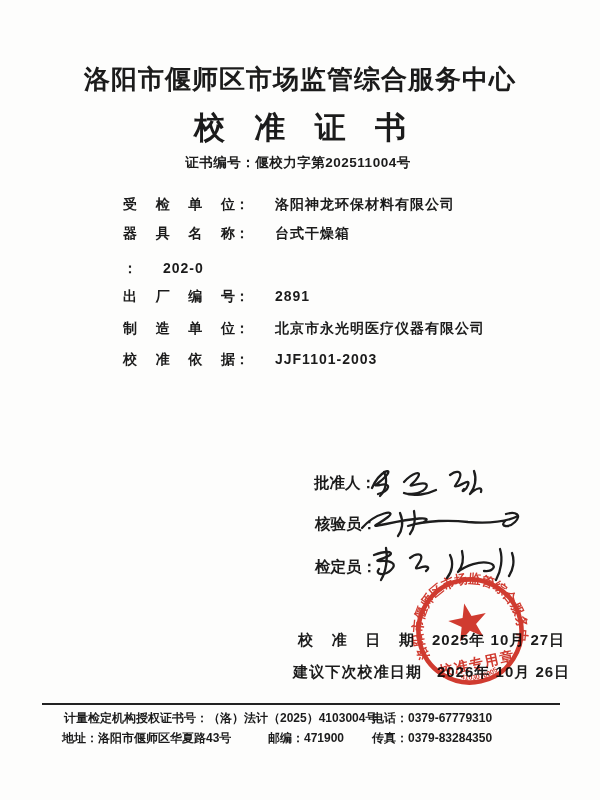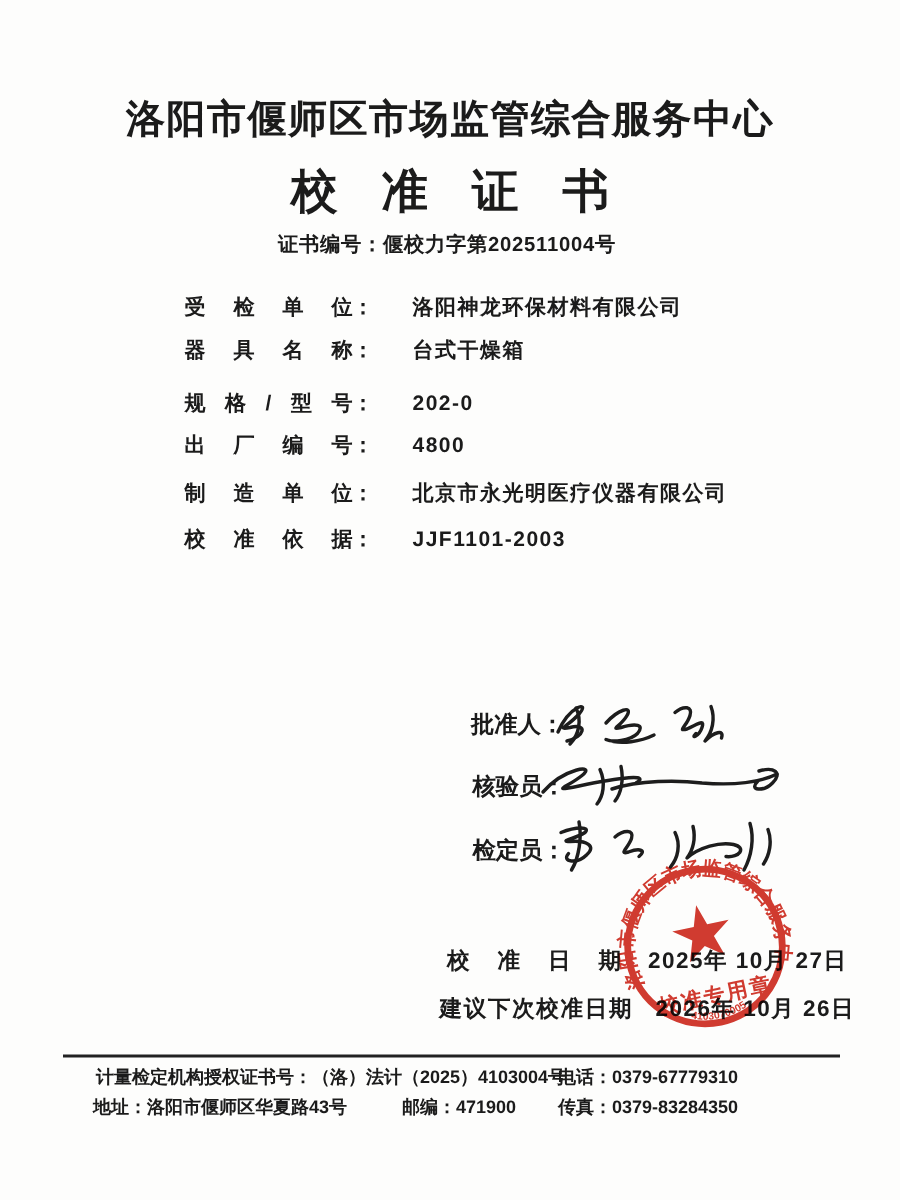--- a/index.html
+++ b/index.html
@@ -69,28 +69,27 @@
       <span class="jlabel">受检单位</span>
         <span class="colon">：</span>
       <span class="fval">洛阳神龙环保材料有限公司</span>
     </div>
     <div class="frow" style="top:29px">
       <span class="jlabel">器具名称</span>
         <span class="colon">：</span>
       <span class="fval">台式干燥箱</span>
     </div>
     <div class="frow" style="top:64px">
-      <span class="jlabel">规格/型号</span>
         <span class="colon">：</span>
       <span class="fval">202-0</span>
     </div>
     <div class="frow" style="top:92px">
       <span class="jlabel">出厂编号</span>
         <span class="colon">：</span>
-      <span class="fval">4800</span>
+      <span class="fval">2891</span>
     </div>
     <div class="frow" style="top:124px">
       <span class="jlabel">制造单位</span>
         <span class="colon">：</span>
       <span class="fval">北京市永光明医疗仪器有限公司</span>
     </div>
     <div class="frow" style="top:155px">
       <span class="jlabel">校准依据</span>
         <span class="colon">：</span>
       <span class="fval">JJF1101-2003</span>

